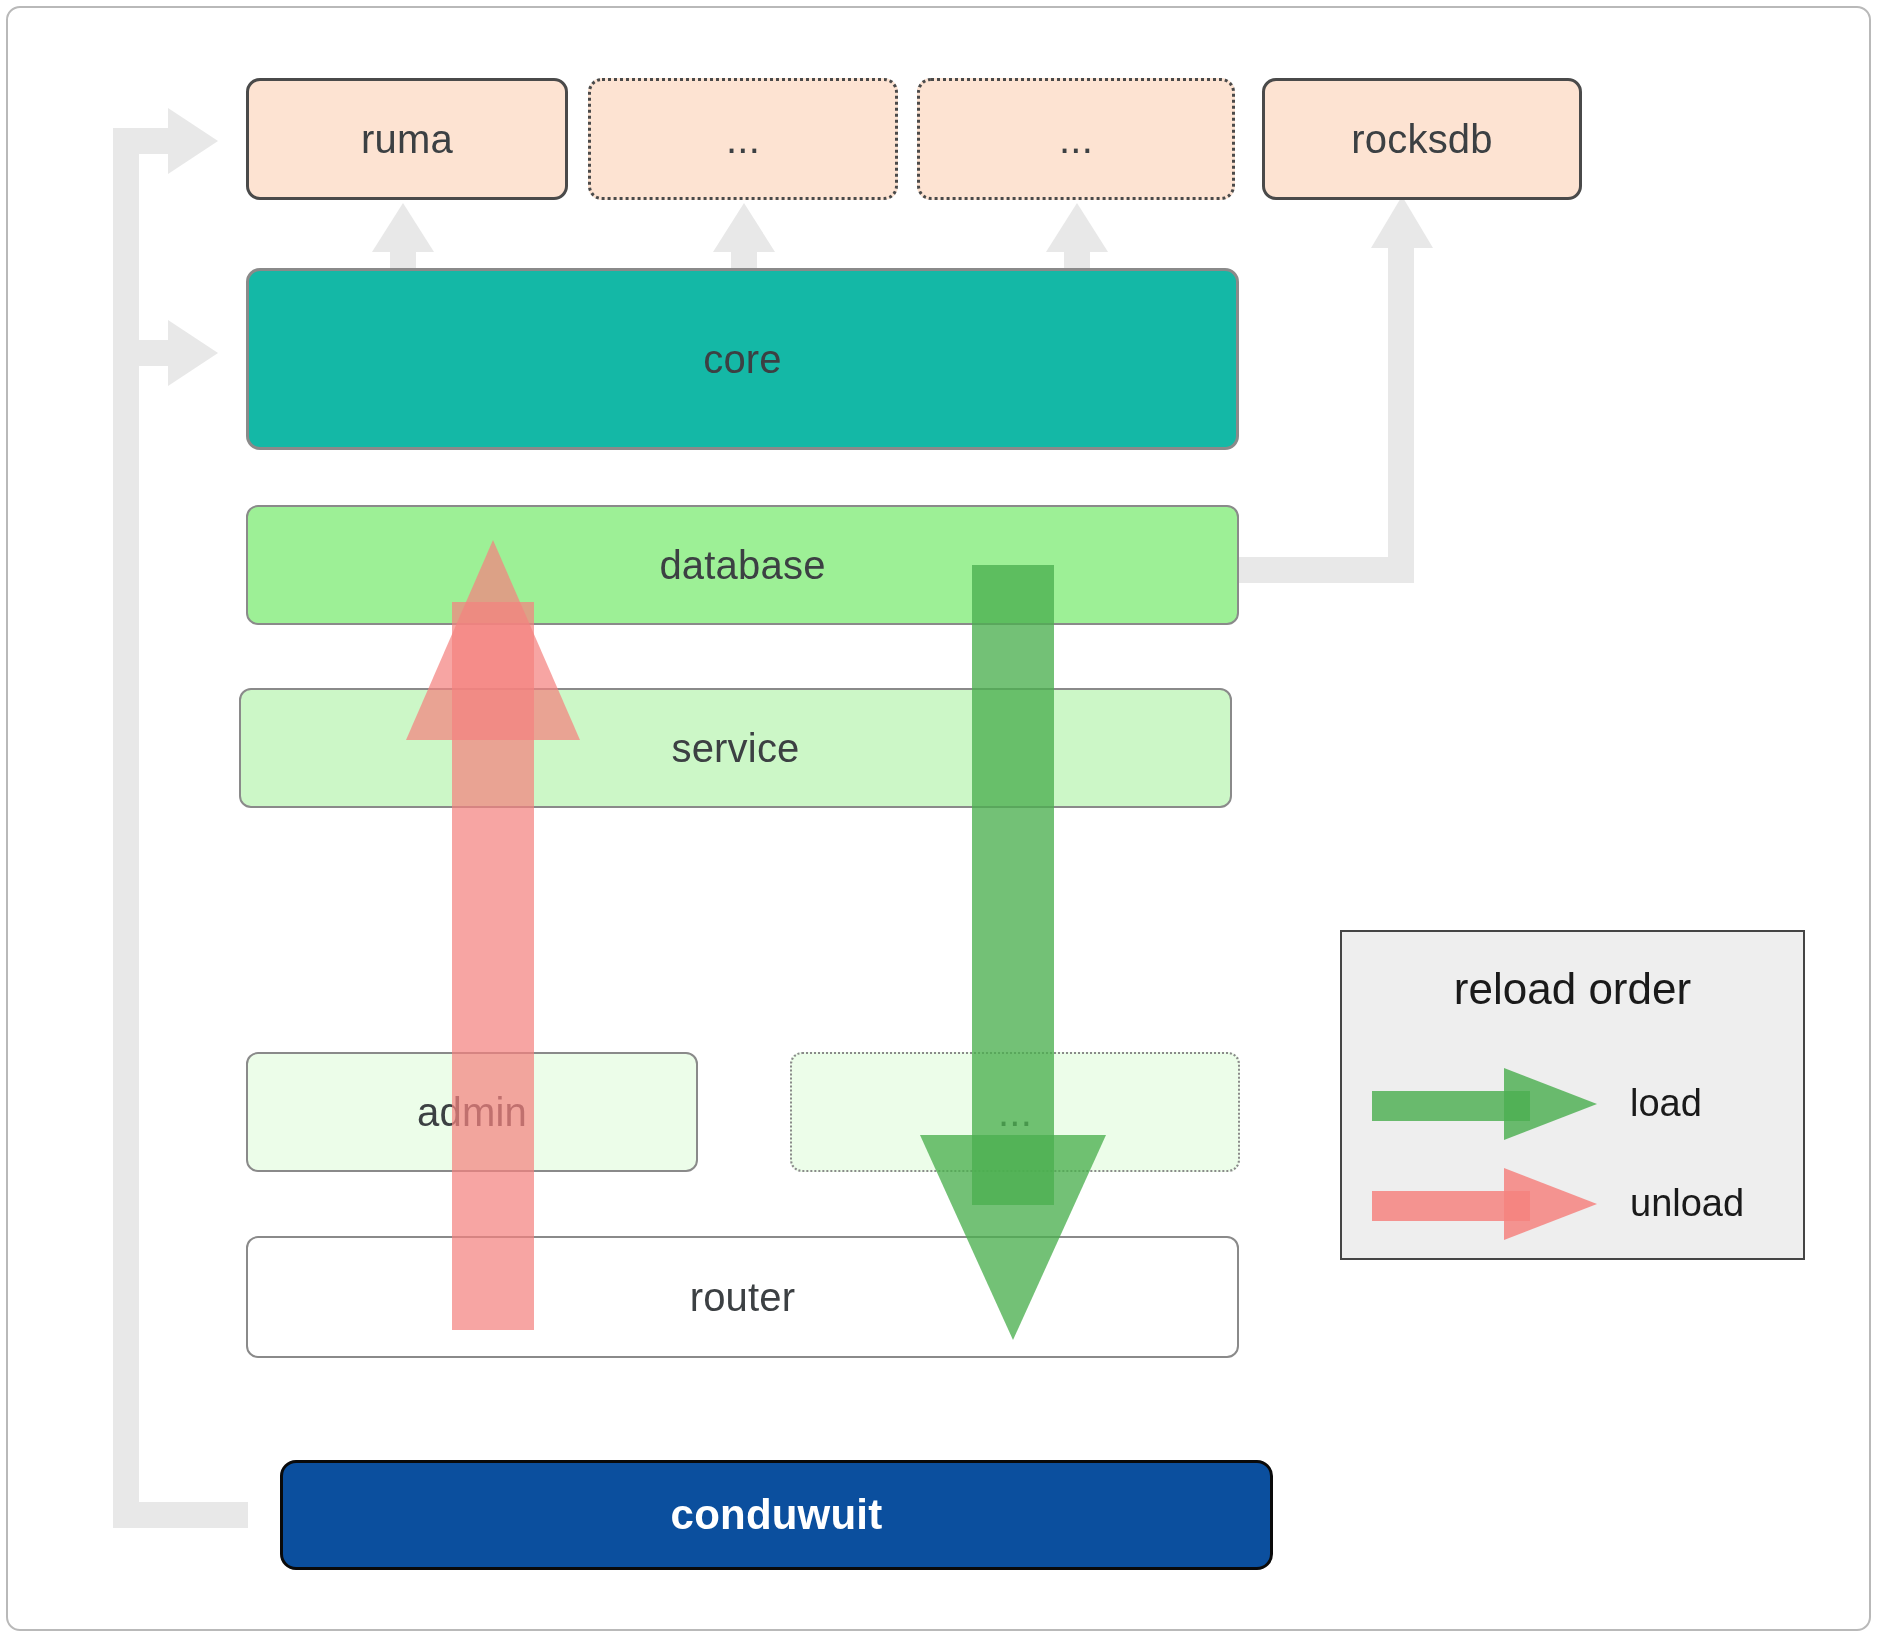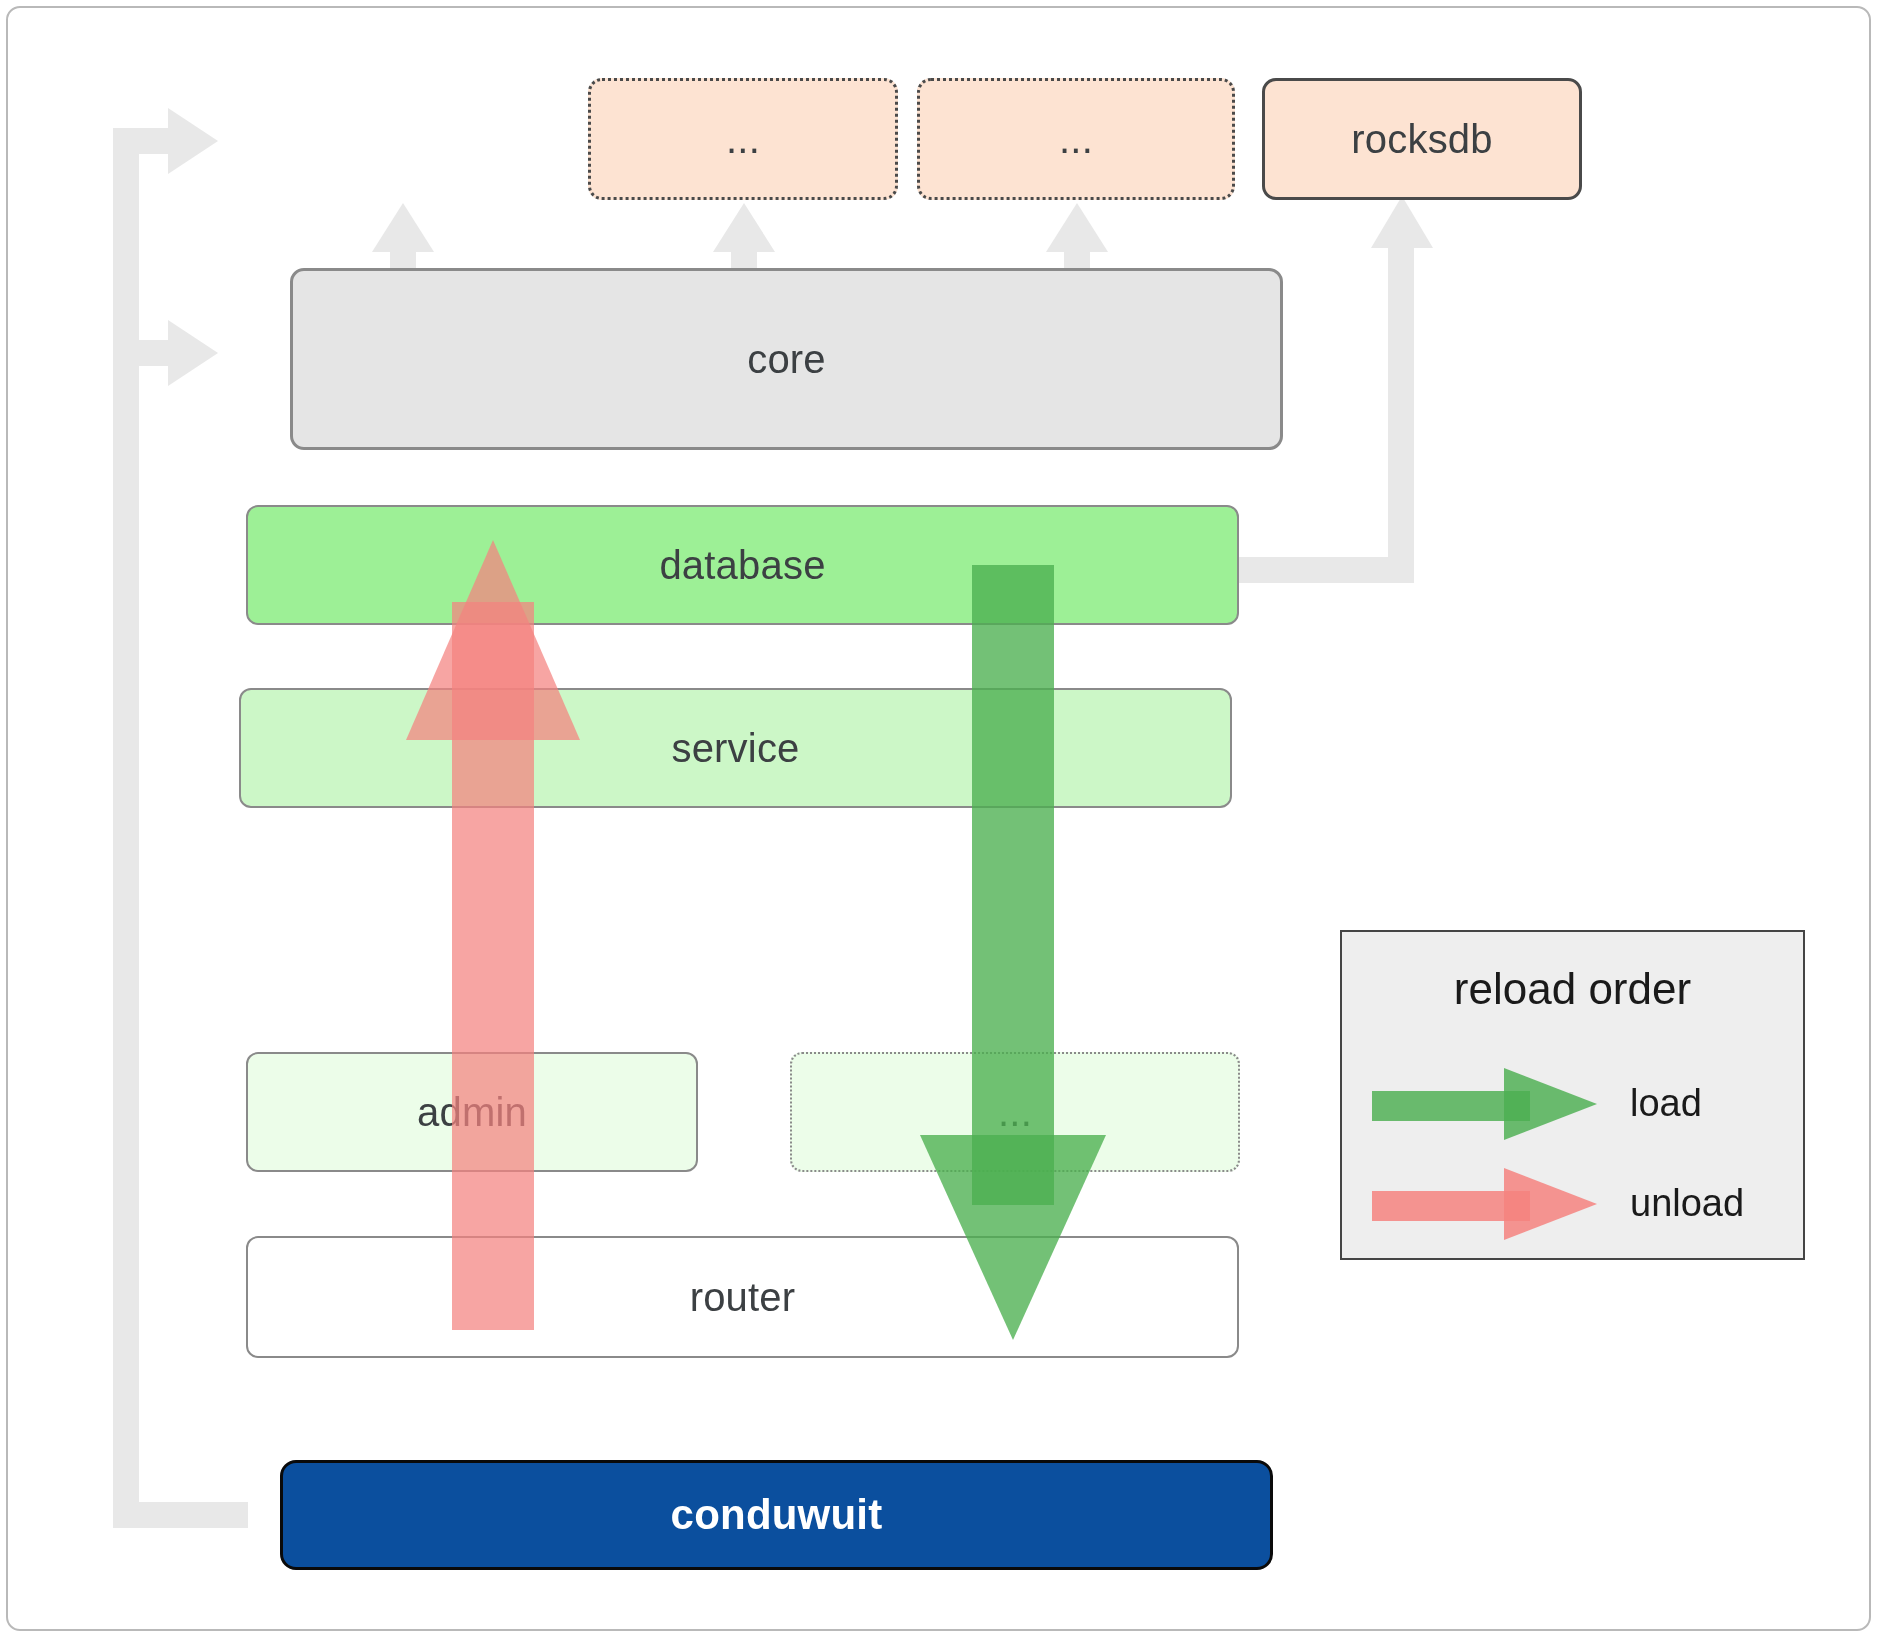--- a/index.html
+++ b/index.html
@@ -49,24 +49,23 @@
     border-radius: 14px;
     height: 122px;
     top: 78px;
   }
   .dep.dotted {
     border: 3px dotted #4a4a4a;
   }
 
   
   .core-box {
-    background: #e5e5e5;
+    background: #14b8a6;
     border: 3px solid #8a8a8a;
     border-radius: 14px;
-    margin-left: 44px;
   }
 
   
   .layer {
     border: 2px solid #8a8a8a;
     border-radius: 12px;
   }
   .layer.dotted {
     border: 2px dotted #8a8a8a;
   }
@@ -162,20 +161,23 @@
 
   <svg class="gray-conn" style="left:0; top:0; z-index:3;" width="1883" height="1643">
     <g fill="#e8e8e8">
       <polygon points="403,203 372,252 434,252"></polygon>
       <polygon points="744,203 713,252 775,252"></polygon>
       <polygon points="1077,203 1046,252 1108,252"></polygon>
       <polygon points="1402,196 1371,248 1433,248"></polygon>
     </g>
   </svg>
 
+  <div class="node dep" style="left:246px; width:322px;">
+    <span>ruma</span>
+  </div>
 
   <div class="node dep dotted" style="left:588px; width:310px;">
     <span>...</span>
   </div>
 
   <div class="node dep dotted" style="left:917px; width:318px;">
     <span>...</span>
   </div>
 
   <div class="node dep" style="left:1262px; width:320px;">

